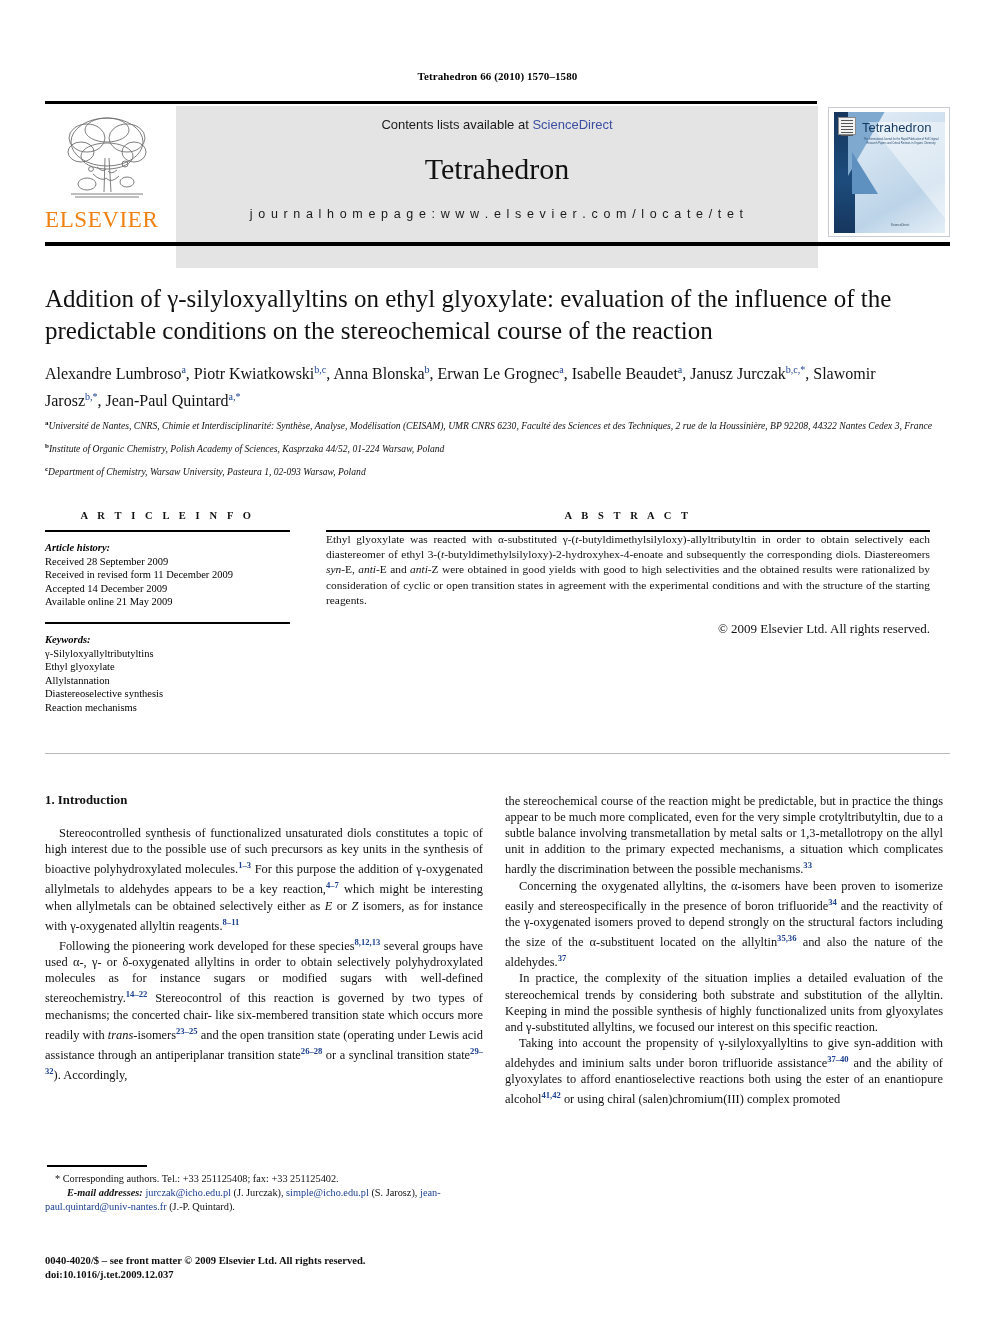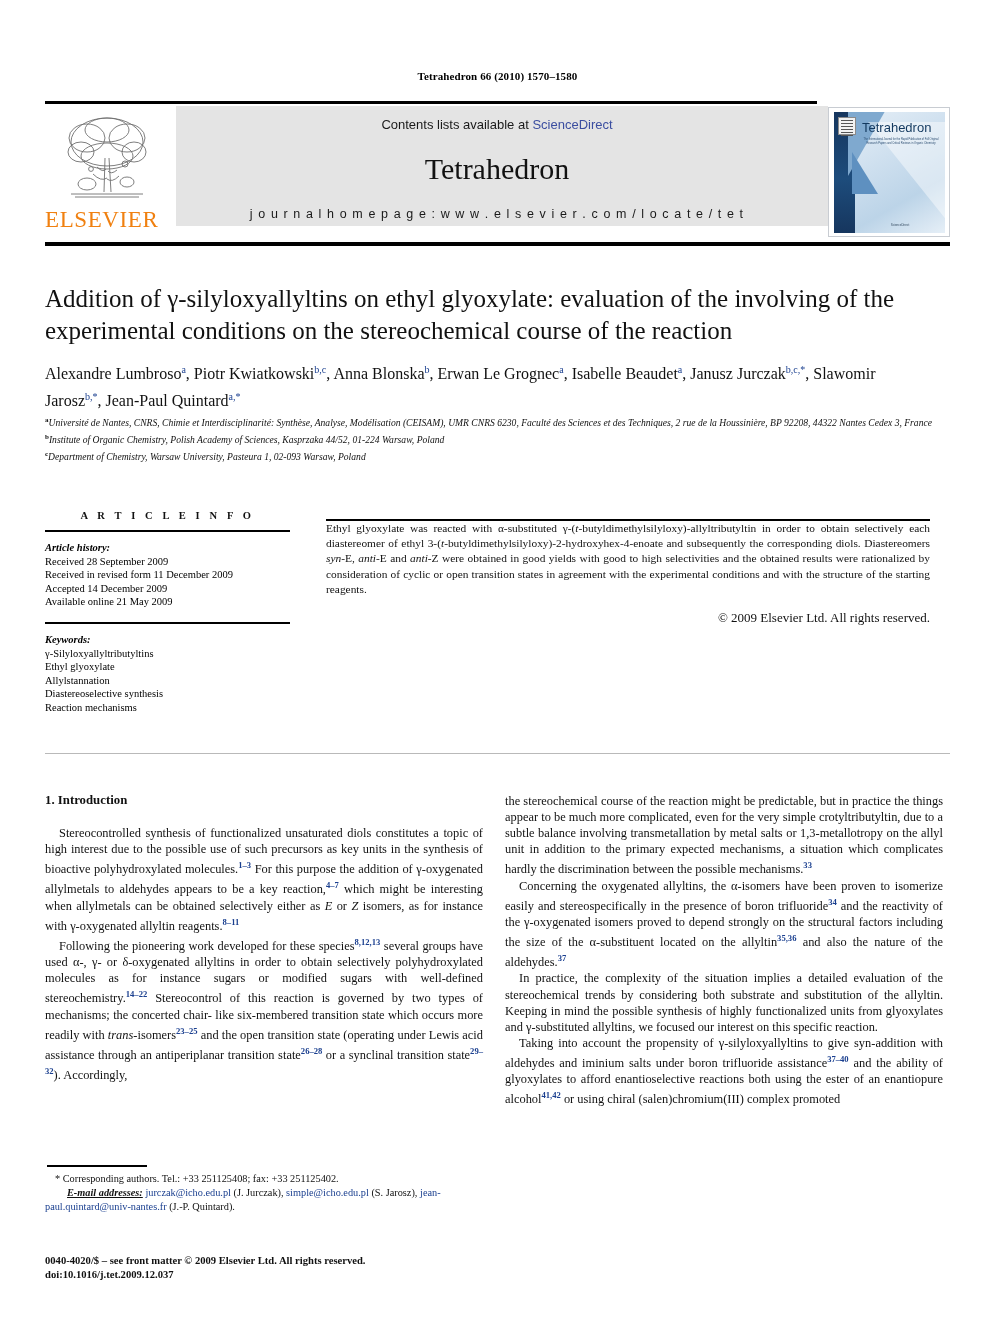--- a/index.html
+++ b/index.html
@@ -65,23 +65,22 @@
     width: 124px;
     color: #f08010;
     font-family: "Liberation Serif", serif;
     font-size: 23px;
     letter-spacing: 0.6px;
   }
   .journal-band {
     position: absolute;
     left: 131px; top: 0;
     width: 642px;
-    height: 120px;
+    height: 162px;
     background: #e4e4e4;
-    padding-left: 10px;
   }
   .contents-line {
     position: absolute;
     left: 0; top: 11px;
     width: 642px;
     text-align: center;
     font-family: "Liberation Sans", sans-serif;
     font-size: 13px;
     color: #1a1a1a;
   }
@@ -222,21 +221,21 @@
     color: #1a3f8f;
     font-size: 10px;
   }
   .affiliations {
     position: absolute;
     left: 45px; top: 413px;
     width: 890px;
     font-family: "Liberation Serif", serif;
     font-style: italic;
     font-size: 9.6px;
-    line-height: 15px;
+    line-height: 20px;
     color: #111;
   }
   .affiliations sup {
     font-style: normal;
     font-weight: bold;
     font-size: 7px;
   }
 
   
   .col-info {
@@ -349,21 +348,20 @@
     left: 45px; top: 1172px;
     width: 440px;
     font-family: "Liberation Serif", serif;
     font-size: 10.3px;
     line-height: 14px;
     color: #111;
   }
   .footnote .em {
     font-style: italic;
     font-weight: bold;
-    text-decoration: underline;
   }
   .footnote a, .footnote .mail {
     color: #1a3f8f;
   }
   .issn {
     position: absolute;
     left: 45px; top: 1254px;
     width: 480px;
     font-family: "Liberation Serif", serif;
     font-size: 10.6px;
@@ -430,21 +428,21 @@
           </div>
         <div class="cover-title">Tetrahedron</div>
         <div class="cover-sub">The International Journal for the Rapid Publication of Full Original Research Papers and Critical Reviews in Organic Chemistry</div>
         <div class="cover-footer">ScienceDirect</div>
       </div>
     </div>
   </div>
 
   <div class="rule-under-masthead"></div>
 
-  <div class="title">Addition of γ-silyloxyallyltins on ethyl glyoxylate: evaluation of the involving of the experimental conditions on the stereochemical course of the reaction</div>
+  <div class="title">Addition of γ-silyloxyallyltins on ethyl glyoxylate: evaluation of the influence of the predictable conditions on the stereochemical course of the reaction</div>
   <div class="authors">Alexandre Lumbroso<sup>a</sup>, Piotr Kwiatkowski<sup>b,c</sup>, Anna Blonska<sup>b</sup>, Erwan Le Grognec<sup>a</sup>, Isabelle Beaudet<sup>a</sup>, Janusz Jurczak<sup>b,c,*</sup>, Slawomir Jarosz<sup>b,*</sup>, Jean-Paul Quintard<sup>a,*</sup></div>
 
   <div class="affiliations">
     <div><sup>a</sup><span>Université de Nantes, CNRS, Chimie et Interdisciplinarité: Synthèse, Analyse, Modélisation (CEISAM), UMR CNRS 6230, Faculté des Sciences et des Techniques, 2 rue de la Houssinière, BP 92208, 44322 Nantes Cedex 3, France</span></div>
     <div><sup>b</sup><span>Institute of Organic Chemistry, Polish Academy of Sciences, Kasprzaka 44/52, 01-224 Warsaw, Poland</span></div>
     <div><sup>c</sup><span>Department of Chemistry, Warsaw University, Pasteura 1, 02-093 Warsaw, Poland</span></div>
   </div>
 
   <div class="col-info">
     <div class="sec-head">A R T I C L E   I N F O</div>
@@ -461,20 +459,21 @@
       <div class="lbl">Keywords:</div>
       <div>γ-Silyloxyallyltributyltins</div>
       <div>Ethyl glyoxylate</div>
       <div>Allylstannation</div>
       <div>Diastereoselective synthesis</div>
       <div>Reaction mechanisms</div>
     </div>
   </div>
 
   <div class="col-abstract">
+    <div class="sec-head">A B S T R A C T</div>
     <div class="hr-thin"></div>
     <div class="abstract-text">Ethyl glyoxylate was reacted with α-substituted γ-(<i>t</i>-butyldimethylsilyloxy)-allyltributyltin in order to obtain selectively each diastereomer of ethyl 3-(<i>t</i>-butyldimethylsilyloxy)-2-hydroxyhex-4-enoate and subsequently the corresponding diols. Diastereomers <i>syn</i>-E, <i>anti</i>-E and <i>anti</i>-Z were obtained in good yields with good to high selectivities and the obtained results were rationalized by consideration of cyclic or open transition states in agreement with the experimental conditions and with the structure of the starting reagents.</div>
     <div class="abstract-copy">© 2009 Elsevier Ltd. All rights reserved.</div>
   </div>
 
   <div class="rule-body-top"></div>
 
   <div class="body-left">
     <div class="h1">1. Introduction</div>
     <p class="para">Stereocontrolled synthesis of functionalized unsaturated diols constitutes a topic of high interest due to the possible use of such precursors as key units in the synthesis of bioactive polyhydroxylated molecules.<sup>1–3</sup> For this purpose the addition of γ-oxygenated allylmetals to aldehydes appears to be a key reaction,<sup>4–7</sup> which might be interesting when allylmetals can be obtained selectively either as <i>E</i> or <i>Z</i> isomers, as for instance with γ-oxygenated allyltin reagents.<sup>8–11</sup></p>

